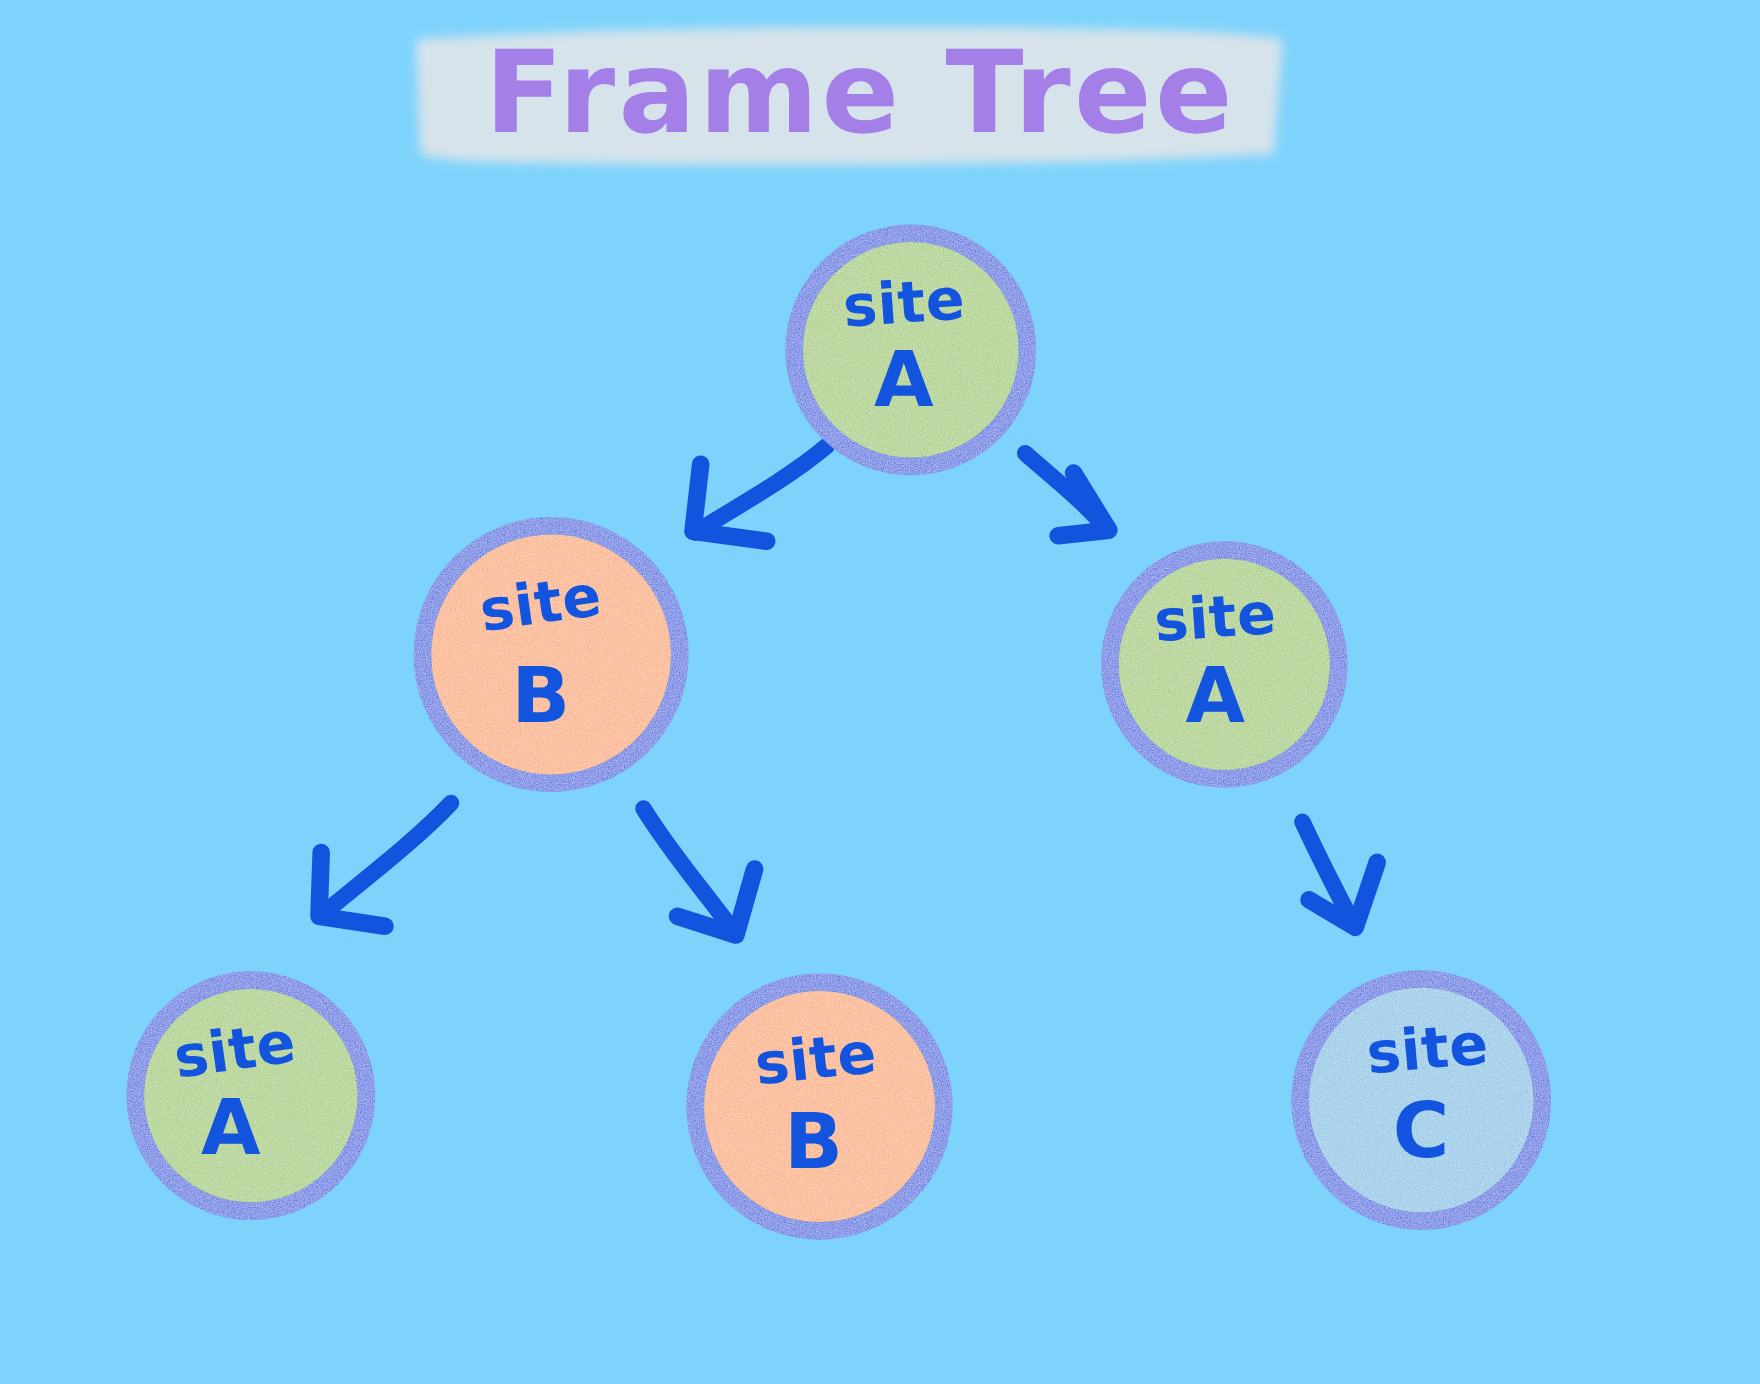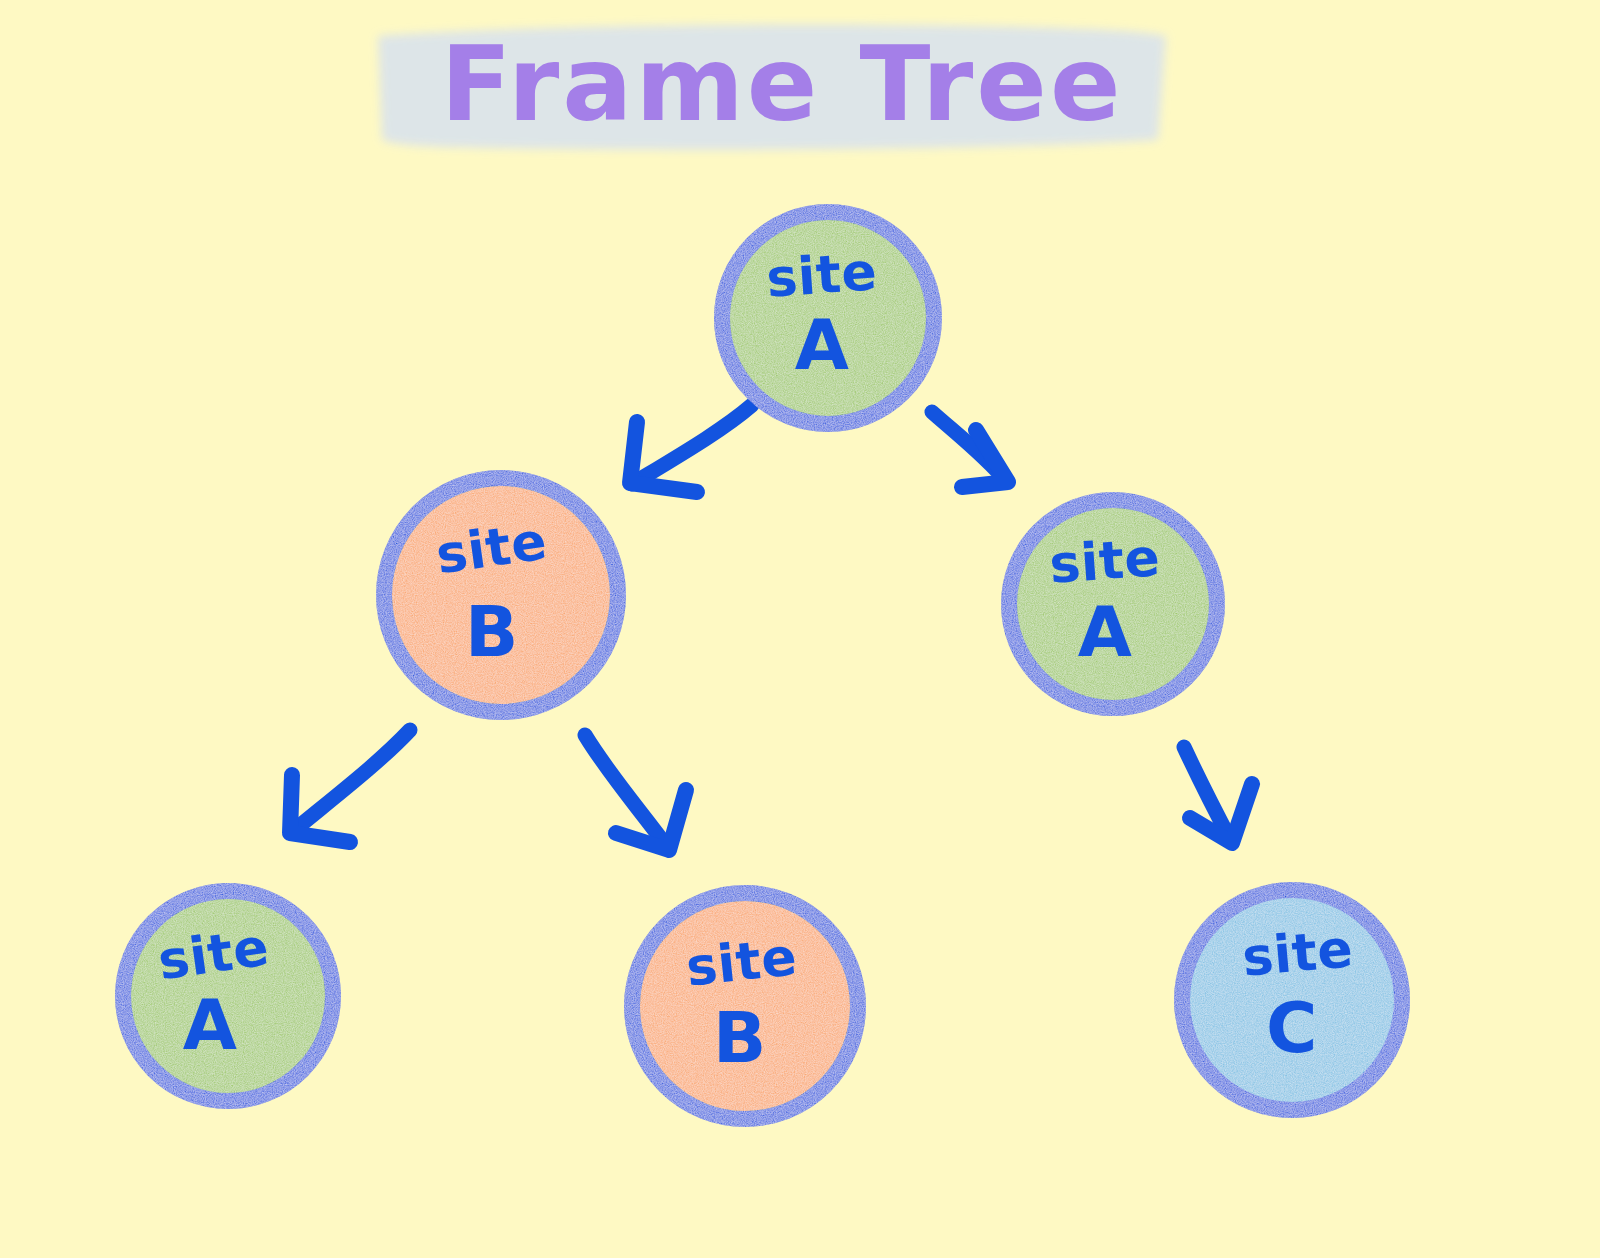--- a/index.html
+++ b/index.html
@@ -10,21 +10,21 @@
   body {
     width: 1600px;
     height: 1258px;
     overflow: hidden;
     font-family: "DejaVu Sans", sans-serif;
   }
   #canvas {
     position: relative;
     width: 1600px;
     height: 1258px;
-    background: #fef9c3;
+    background: #7dd3fc;
   }
   #diagram-svg {
     position: absolute;
     inset: 0;
     width: 1600px;
     height: 1258px;
     display: block;
   }
   .node-label-top,
   .node-label-bottom {

